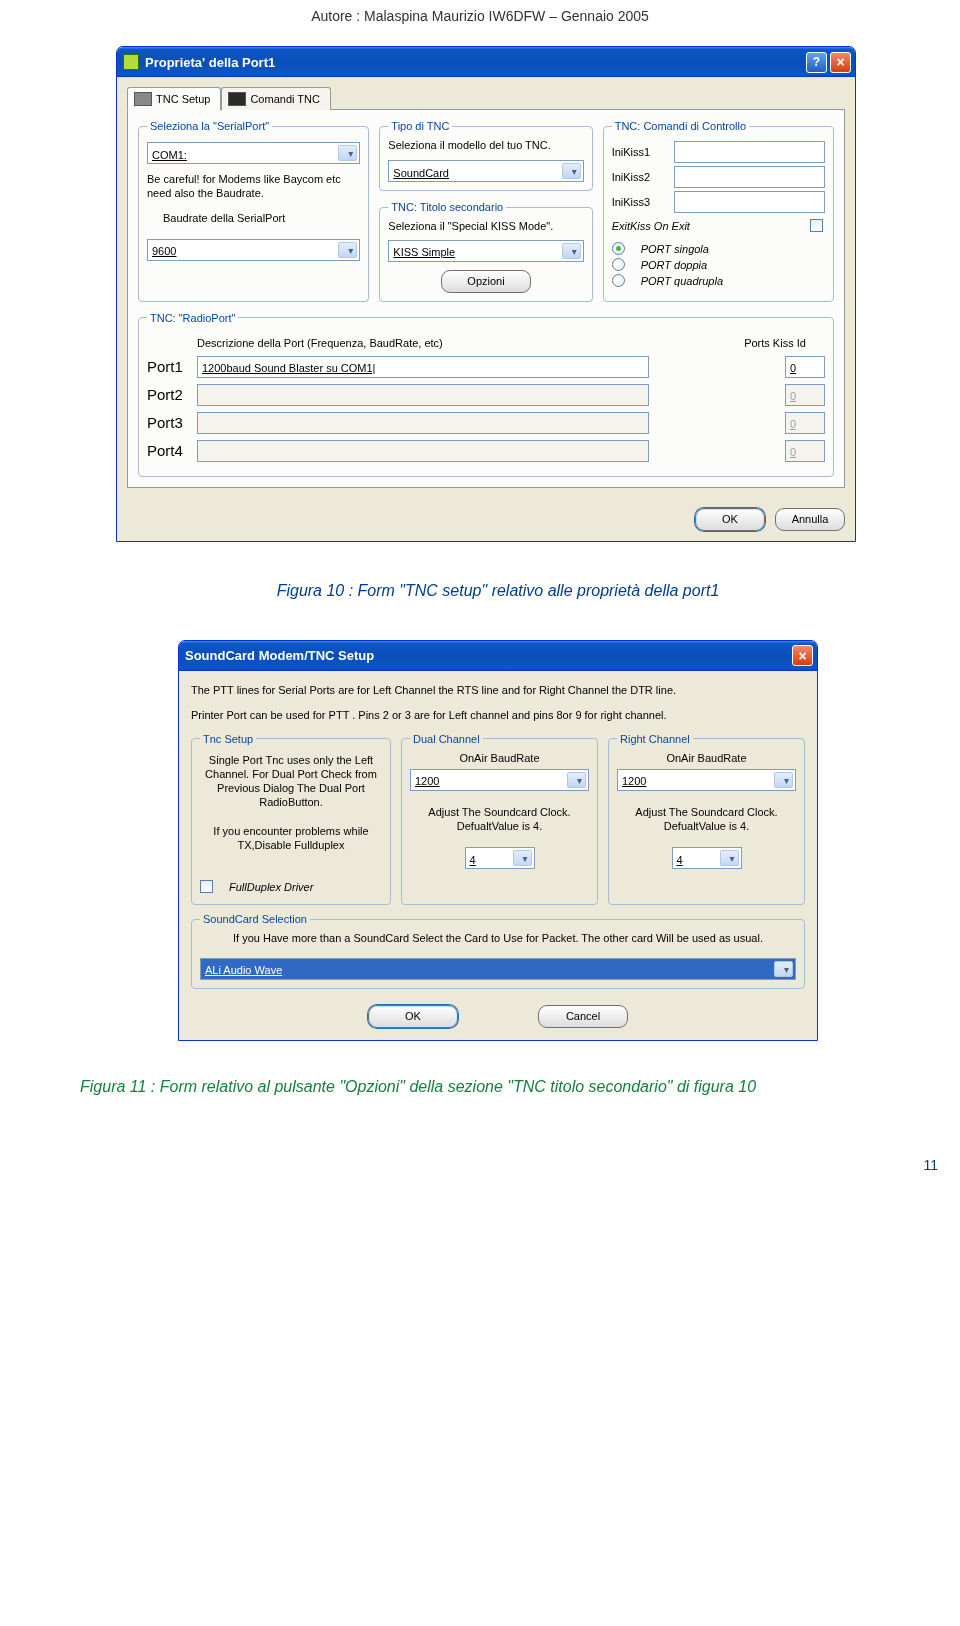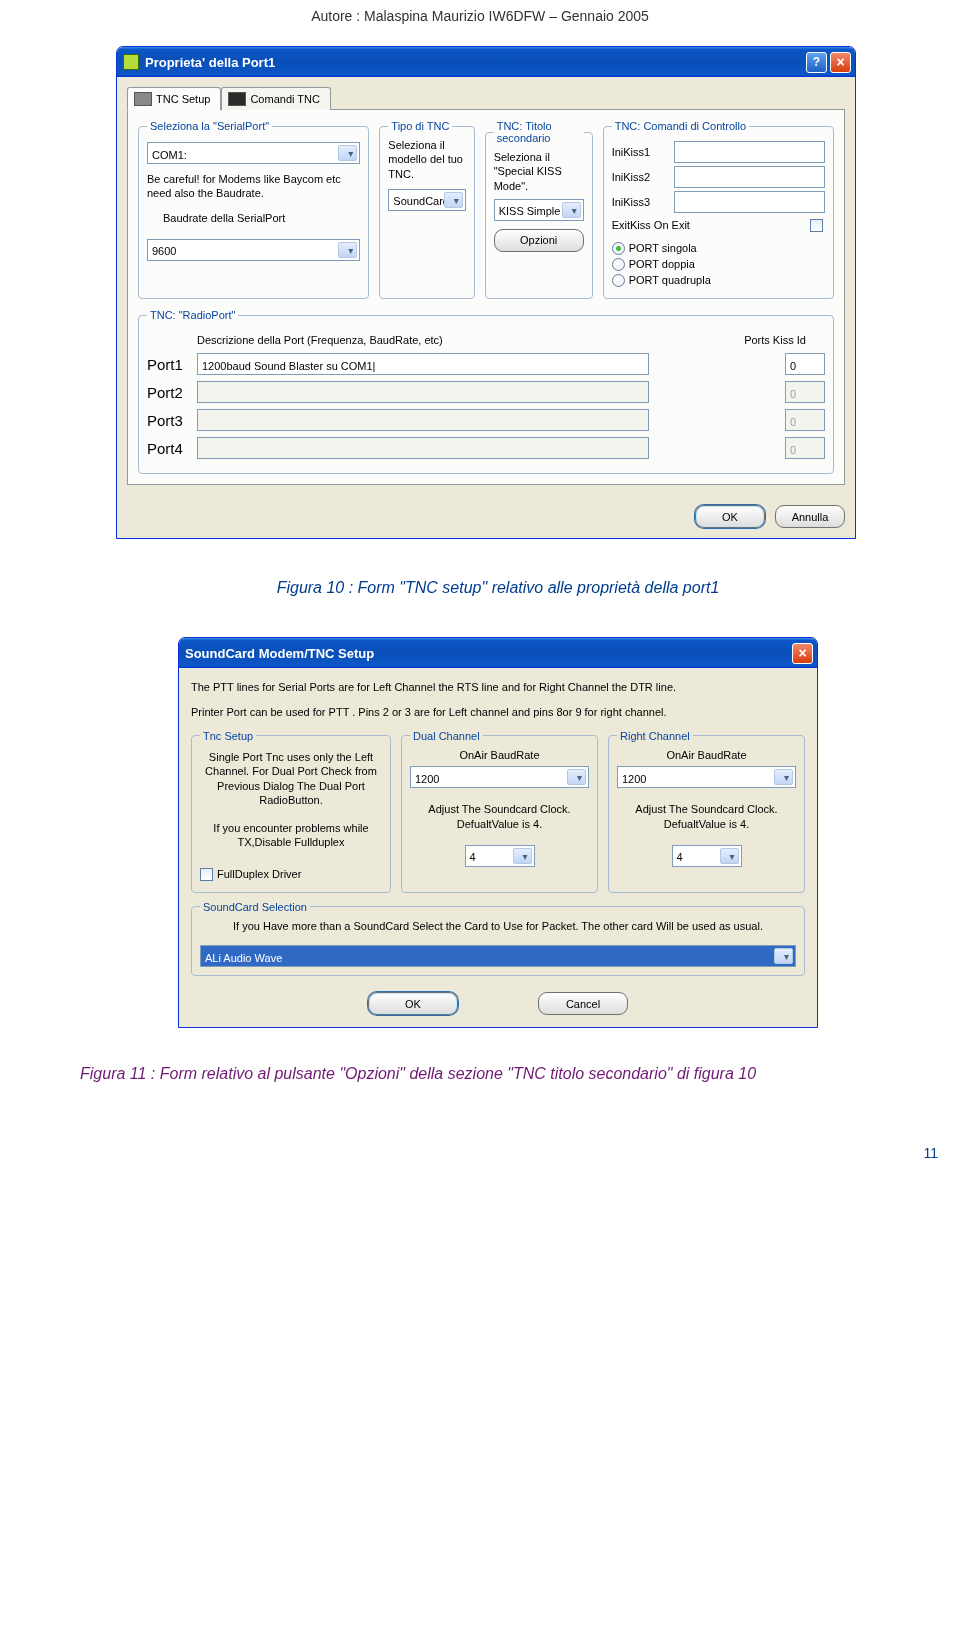--- a/index.html
+++ b/index.html
@@ -18,21 +18,21 @@
   }
   .container { padding: 0 80px 0 116px; }
   .caption {
     color: #003c8f;
     font-style: italic;
     font-size: 16px;
     text-align: center;
     margin: 40px 0;
   }
   .caption2 {
-    color: #701a75;
+    color: #15803d;
     font-style: italic;
     font-size: 16px;
     text-align: left;
     margin: 36px 0 20px 80px;
     line-height: 1.3;
   }
   .page-num {
     color: #003c8f;
     font-size: 14px;
     text-align: right;
@@ -130,20 +130,21 @@
   
   .dropdown, .textbox, .textbox-dis {
     border: 1px solid #7f9db9;
     background: #fff;
     height: 22px;
     font-size: 11px;
     padding: 3px 4px 0 4px;
     position: relative;
     display: flex;
     align-items: center;
+    text-decoration: underline;
   }
   .dropdown::after {
     content: "";
     position: absolute;
     right: 2px; top: 2px; bottom: 2px; width: 17px;
     background: linear-gradient(#e4eefc, #c1d6f5);
     border: 1px solid #b3c8e3;
     border-radius: 2px;
   }
   .dropdown::before {
@@ -169,22 +170,23 @@
     align-items: center;
     justify-content: center;
     font-size: 11px;
     padding: 0 6px;
     min-width: 70px;
   }
   .btn.default {
     box-shadow: 0 0 0 1px #2f6fb0, inset 0 0 0 1px #bee6fd;
   }
   .checkbox, .radio {
-    display: flex; align-items: flex-start; gap: 4px; font-size: 11px;
+    display: flex; align-items: center; gap: 16px; font-size: 11px;
     margin: 3px 0;
+    font-style: italic;
   }
   .cb-box {
     width: 13px; height: 13px;
     border: 1px solid #5b7ca3;
     background: linear-gradient(#e6eef7,#fff);
   }
   .r-box {
     width: 13px; height: 13px;
     border: 1px solid #5b7ca3;
     border-radius: 50%;
@@ -196,21 +198,21 @@
     position: absolute;
     left: 3px; top: 3px; right: 3px; bottom: 3px;
     background: #3bbd3b;
     border-radius: 50%;
   }
 
   
   .top-row { display: flex; gap: 10px; }
   .top-row > fieldset { flex: 1; }
   .col-serial { flex: 1; }
-  .col-mid { flex: 1; display: flex; flex-direction: row; gap: 10px; }
+  .col-mid { flex: 1; display: flex; flex-direction: column; gap: 10px; }
   .col-right { flex: 1; }
 
   .fld-row { display: flex; align-items: center; gap: 6px; margin: 3px 0; }
   .fld-row label { flex: 0 0 56px; font-size: 11px; }
 
   .radioport-row { display: flex; align-items: center; margin: 6px 0; gap: 8px; }
   .radioport-row .plabel { width: 42px; font-size: 15px; }
   .radioport-row .desc { flex: 1; }
   .radioport-row .kissid { width: 40px; }
 
@@ -391,21 +393,21 @@
     <div class="tb-btn tb-close">×</div>
   </div>
   <div class="d2-body">
     <div class="d2-text">The PTT lines for Serial Ports are for Left Channel the RTS line and for Right Channel the DTR line.</div>
     <div class="d2-text">Printer Port can be used for PTT . Pins 2 or 3 are for Left channel and pins 8or 9 for right channel.</div>
 
     <div class="d2-row">
       <fieldset class="group" style="flex:0 0 200px; background:#ece9d8;">
         <legend>Tnc Setup</legend>
         <div class="static-text" style="text-align:center; margin:2px 0 14px 0;">Single Port Tnc uses only the Left Channel. For Dual Port Check from Previous Dialog The Dual Port RadioButton.</div>
-        <div class="static-text" style="text-align:center; margin-bottom:18px;">If you encounter problems while TX,Disable Fullduplex</div>
+        <div class="static-text" style="text-align:center; margin-bottom:28px;">If you encounter problems while TX,Disable Fullduplex</div>
         <div class="checkbox">
           <div class="cb-box"></div>
           <span>FullDuplex Driver</span>
         </div>
       </fieldset>
 
       <fieldset class="group" style="background:#ece9d8;">
         <legend>Dual Channel</legend>
         <div class="static-text" style="text-align:center; margin-bottom:4px;">OnAir BaudRate</div>
         <div class="dropdown" style="margin-bottom:14px;">

